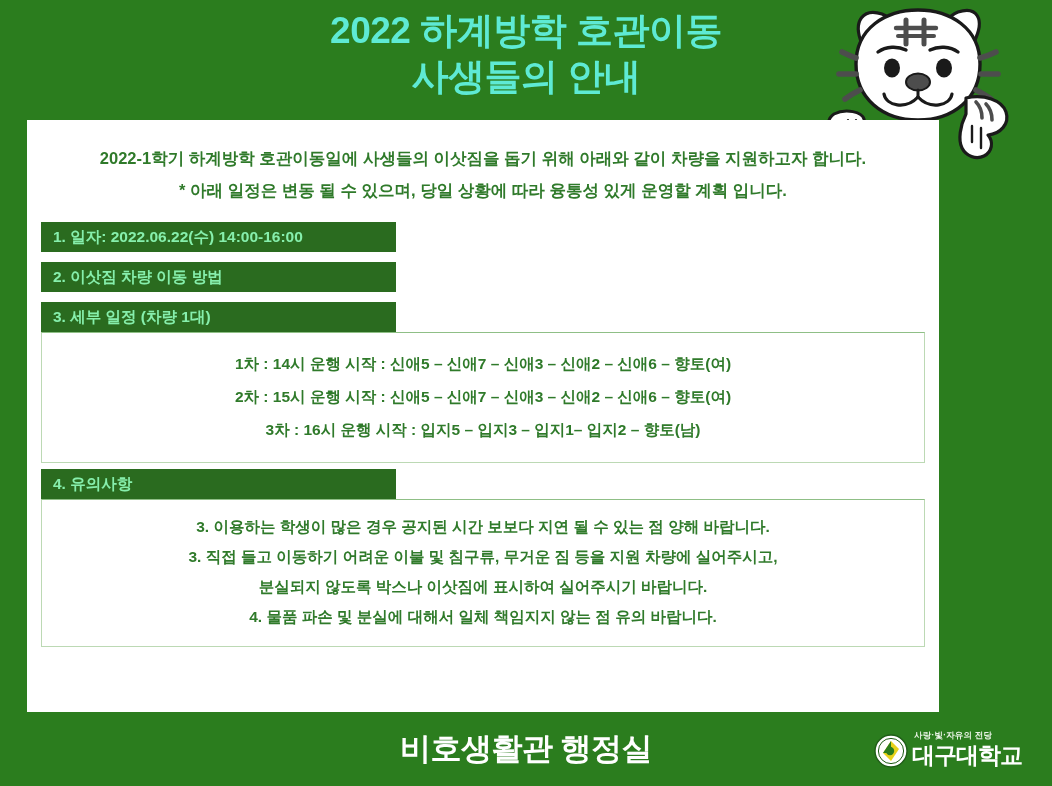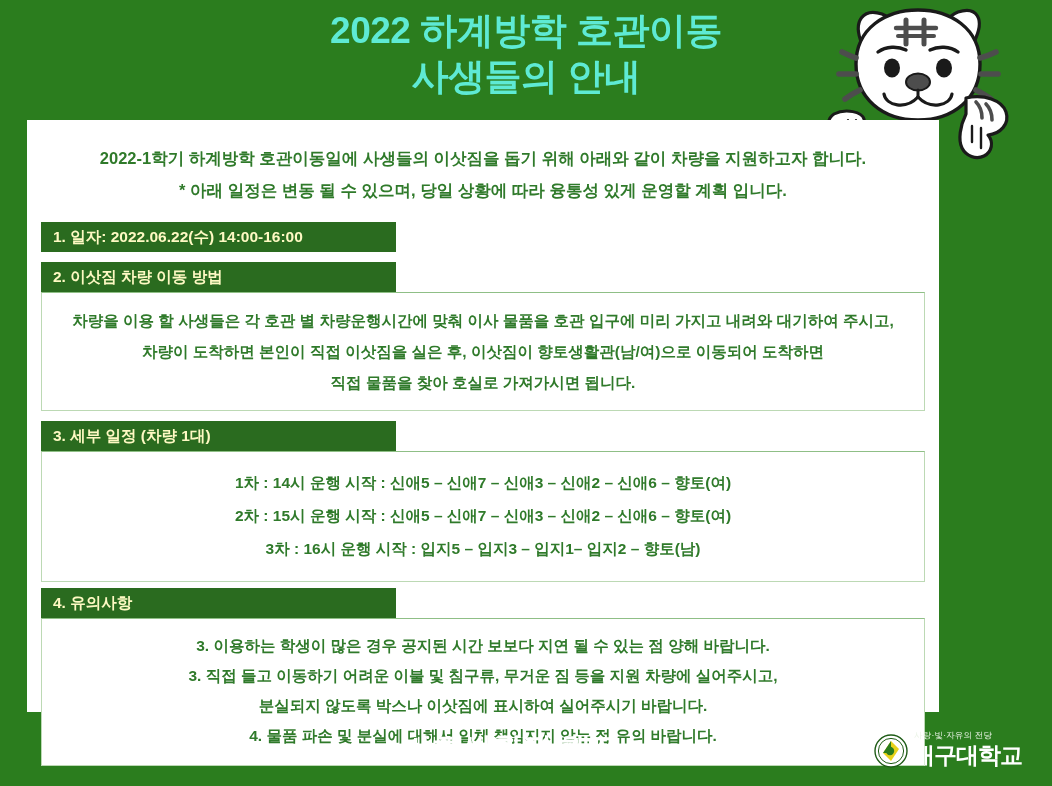--- a/index.html
+++ b/index.html
@@ -69,21 +69,21 @@
   .section {
     margin: 0 14px 0 14px;
   }
   .sec-spacer-sm { height: 16px; }
   .sec-spacer-xs { height: 10px; }
   .sec-spacer-xxs { height: 6px; }
 
   .sec-head {
     display: inline-block;
     background: #2a6b1f;
-    color: #fef9c3;
+    color: #86efac;
     font-size: 15.5px;
     font-weight: bold;
     padding: 5px 12px 6px 12px;
     min-width: 355px;
     box-sizing: border-box;
     line-height: 19px;
   }
 
   .sec-body {
     border: 1px solid #bcd9b4;
@@ -129,21 +129,21 @@
   .logo-emblem {
     position: absolute;
     left: 0; top: 6px;
     width: 34px; height: 34px;
   }
   .logo-tagline {
     position: absolute;
     left: 40px; top: 2px;
     color: #eaf3e6;
     font-size: 8.5px;
-    font-weight: normal;
+    font-weight: bold;
     letter-spacing: 0.2px;
     white-space: nowrap;
   }
   .logo-name {
     position: absolute;
     left: 38px; top: 12px;
     color: #ffffff;
     font-size: 23px;
     font-weight: bold;
     letter-spacing: -1px;
@@ -215,25 +215,20 @@
   </div>
 
   <div class="sec-spacer-sm"></div>
   <div class="section">
     <div class="sec-head">1. 일자: 2022.06.22(수) 14:00-16:00</div>
   </div>
 
   <div class="sec-spacer-xs"></div>
   <div class="section">
     <div class="sec-head">2. 이삿짐 차량 이동 방법</div>
-    <div class="sec-body">
-      <span class="row">차량을 이용 할 사생들은 각 호관 별 차량운행시간에 맞춰 이사 물품을 호관 입구에 미리 가지고 내려와 대기하여 주시고,</span>
-      <span class="row">차량이 도착하면 본인이 직접 이삿짐을 실은 후, 이삿짐이 향토생활관(남/여)으로 이동되어 도착하면</span>
-      <span class="row">직접 물품을 찾아 호실로 가져가시면 됩니다.</span>
-    </div>
   </div>
 
   <div class="sec-spacer-xs"></div>
   <div class="section">
     <div class="sec-head">3. 세부 일정 (차량 1대)</div>
     <div class="sec-body schedule">
       <span class="row">1차 : 14시 운행 시작 : 신애5 – 신애7 – 신애3 – 신애2 – 신애6 – 향토(여)</span>
       <span class="row">2차 : 15시 운행 시작 : 신애5 – 신애7 – 신애3 – 신애2 – 신애6 – 향토(여)</span>
       <span class="row">3차 : 16시 운행 시작 : 입지5 – 입지3 – 입지1– 입지2 – 향토(남)</span>
     </div>

